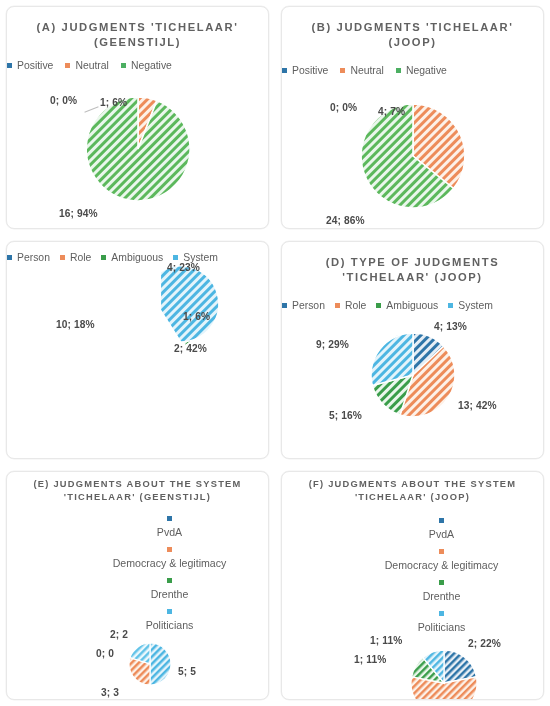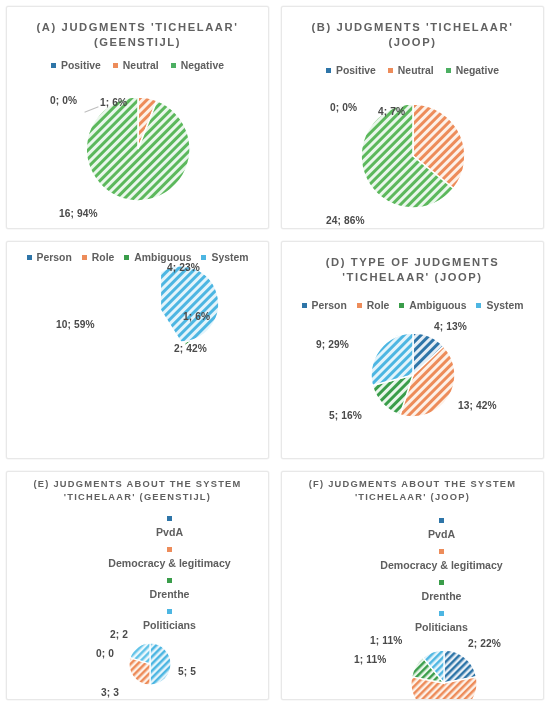--- a/index.html
+++ b/index.html
@@ -16,45 +16,43 @@
     grid-template-rows: 235px 230px 241px;
     box-sizing: border-box;
     background: #ffffff;
   }
   .panel {
     position: relative;
     box-sizing: border-box;
     margin: 6px;
     background: #ffffff;
     border: 1px solid #e8e8e8;
-    border-radius: 2px;
+    border-radius: 8px;
     box-shadow: 0 0 0 0.5px #f2f2f2;
     overflow: hidden;
   }
   .ptitle {
     text-align: center;
     color: #616161;
     font-weight: bold;
     letter-spacing: 1.6px;
     line-height: 1.38;
     padding: 0 8px;
     margin-top: 13px;
     font-size: 11.2px;
     text-transform: uppercase;
   }
   .panel.small-title .ptitle { font-size: 9.3px; letter-spacing: 1.25px; margin-top: 6px; }
 
   .legend {
     display: flex;
-    justify-content: center;
     align-items: center;
     flex-wrap: wrap;
     gap: 12px;
     margin-top: 9px;
-    font-weight: bold;
   }
   .legend.vertical {
     display: block;
     margin-top: 12px;
     padding-left: 64px;
   }
   .legend.vertical .lgitem { margin-bottom: 9px; flex-direction: column; }
   .lgitem {
     display: flex;
     align-items: center;
@@ -209,21 +207,21 @@
 
         <path d="M0,0 L37.7,4.8 A38,38 0 0,1 36.8,9.5 Z" fill="url(#hC-or)" stroke="#ffffff" stroke-width="1.4" transform="translate(2.6,1.0)"></path>
 
         <path d="M0,0 L36.8,9.5 A38,38 0 0,1 20.3,32.1 Z" fill="url(#hC-gr)" stroke="#ffffff" stroke-width="1.4" transform="translate(2.0,2.4)"></path>
 
         <path d="M0,0 L20.3,32.1 A38,38 0 1,0 0,-38 Z" fill="url(#hC-lb)" stroke="#ffffff" stroke-width="1.4" transform="translate(-2.6,-1.2)"></path>
       </svg>
       <div class="dlabel" style="left:160px;top:-1px">4; 23%</div>
       <div class="dlabel" style="left:176px;top:48px">1; 6%</div>
       <div class="dlabel" style="left:167px;top:80px">2; 42%</div>
-      <div class="dlabel" style="left:49px;top:56px">10; 59%</div>
+      <div class="dlabel" style="left:49px;top:56px">10; 18%</div>
     </div>
   </div>
 
   <div class="panel">
     <div class="ptitle">(D) Type of Judgments 'Tichelaar' (Joop)</div>
     <div class="legend" style="gap:10px;margin-top:14px">
       <div class="lgitem">
         <span class="swatch" style="background:#2e75a8"></span>
         <span>Person</span>
       </div>

